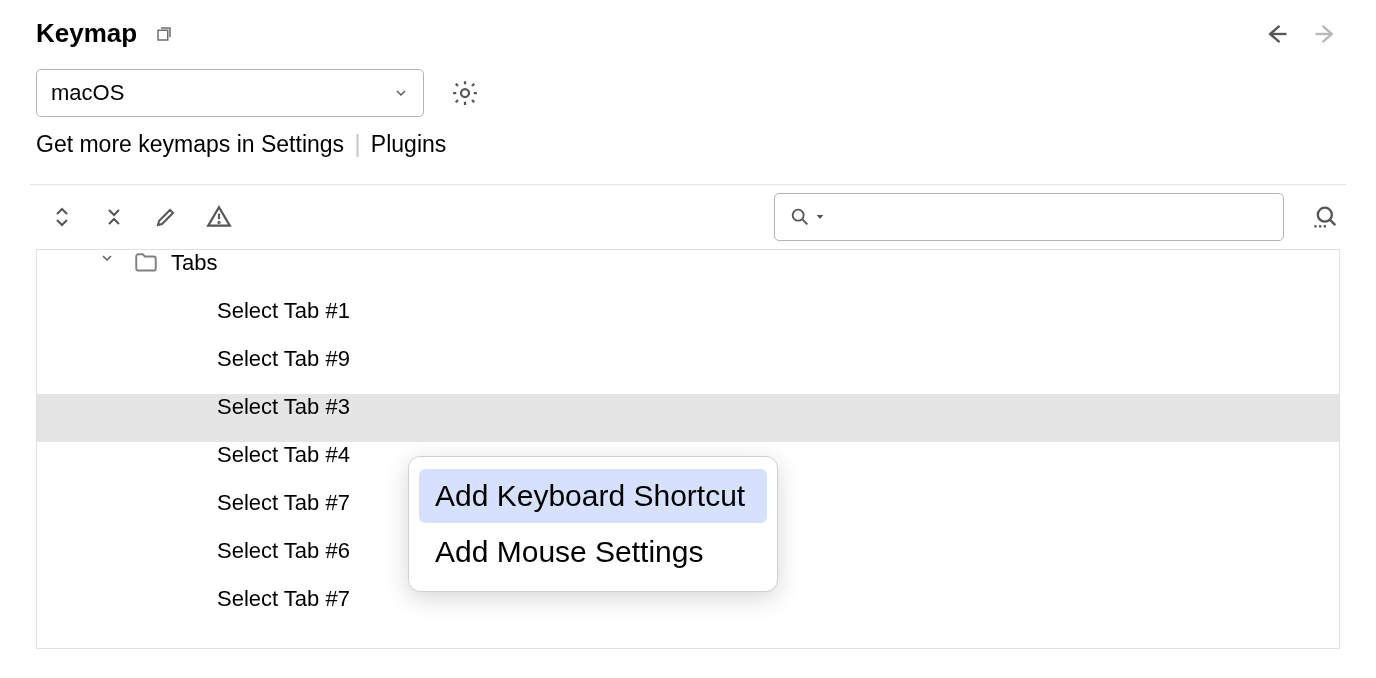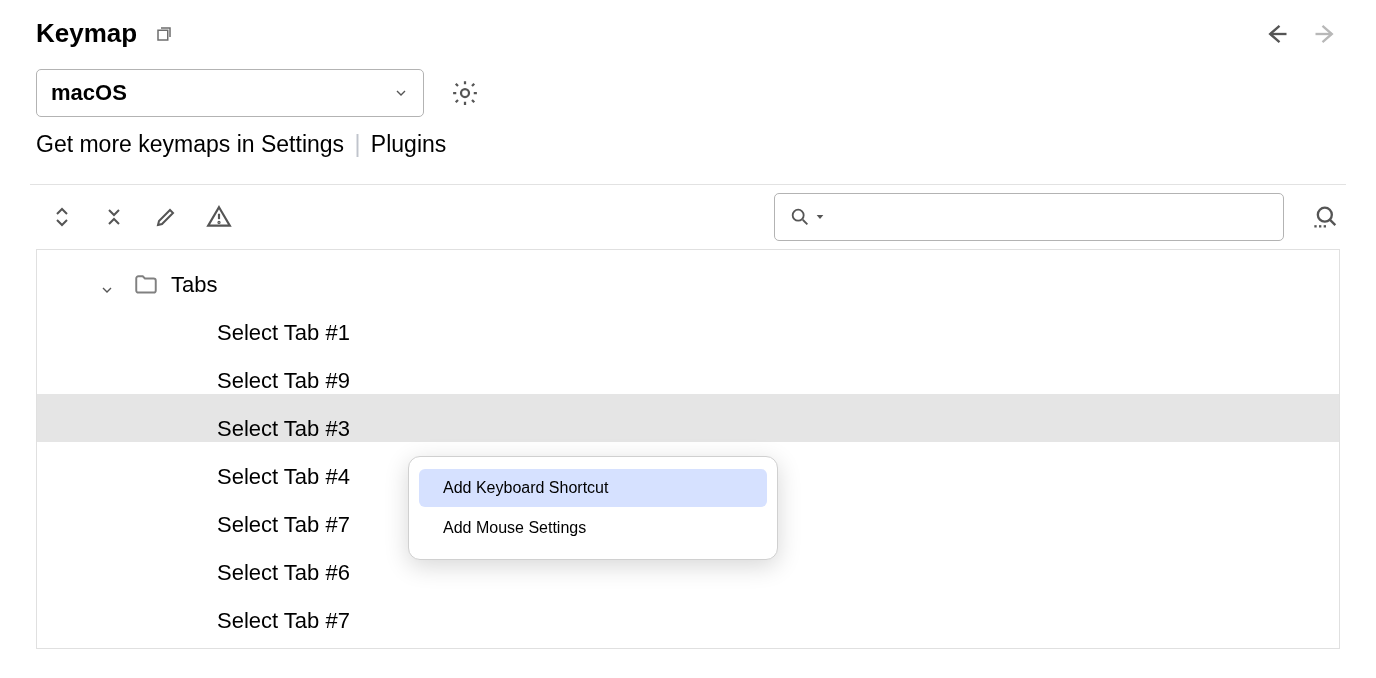--- a/index.html
+++ b/index.html
@@ -51,21 +51,21 @@
   .keymap-select {
     width: 388px;
     height: 48px;
     display: flex;
     align-items: center;
     justify-content: space-between;
     border: 1px solid #b3b3b3;
     border-radius: 5px;
     padding: 0 14px;
     font-size: 22px;
-    font-weight: 700;
+    font-weight: 400;
     background: #fff;
   }
   .link-line {
     margin-top: 14px;
     font-size: 23px;
   }
   .link { color: #000000; cursor: pointer; }
   .link-sep { color: #c0c4cc; padding: 0 4px; font-weight: 300; }
 
   .divider {
@@ -107,21 +107,21 @@
   }
 
   .tree-container {
     margin: 0 36px;
     border: 1px solid #e0e0e0;
     height: 400px;
     overflow: hidden;
   }
   .tree-row {
     display: flex;
-    align-items: flex-end;
+    align-items: flex-start;
     height: 48px;
     font-size: 22px;
   }
   .tree-folder-row {
     padding-left: 62px;
   }
   .tree-child-row {
     padding-left: 180px;
   }
   .tree-row.selected {
@@ -140,22 +140,22 @@
     top: 456px;
     left: 408px;
     background: #fff;
     border: 1px solid #d0d0d0;
     border-radius: 12px;
     box-shadow: 0 6px 24px rgba(0,0,0,0.16);
     padding: 10px;
     width: 370px;
   }
   .menu-item {
-    padding: 10px 24px;
-    font-size: 16px;
+    padding: 10px 16px;
+    font-size: 30px;
     border-radius: 6px;
     margin: 2px 0;
   }
   .menu-item.highlighted {
     background: #d6e1ff;
   }
   svg { display: block; }
   .icon-btn { color:#4b4b4b; }
 </style>
 </head>

